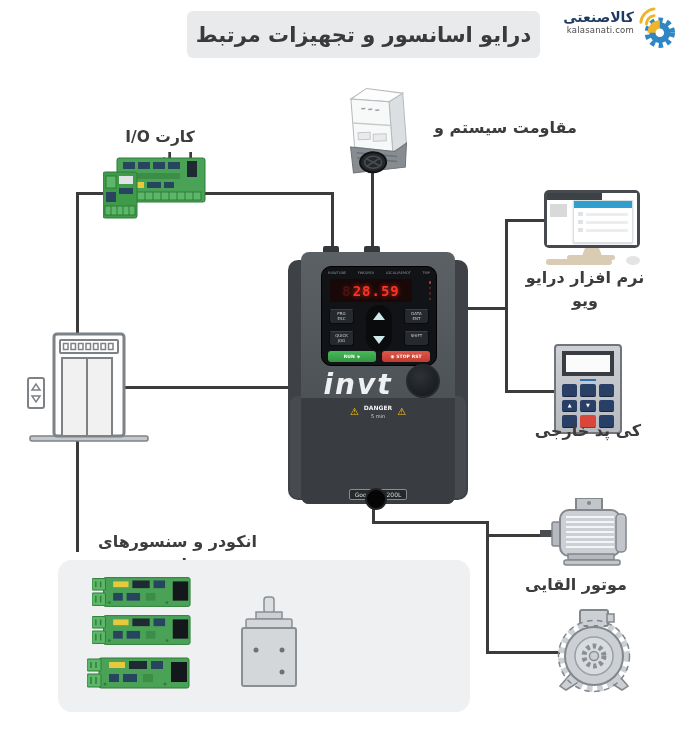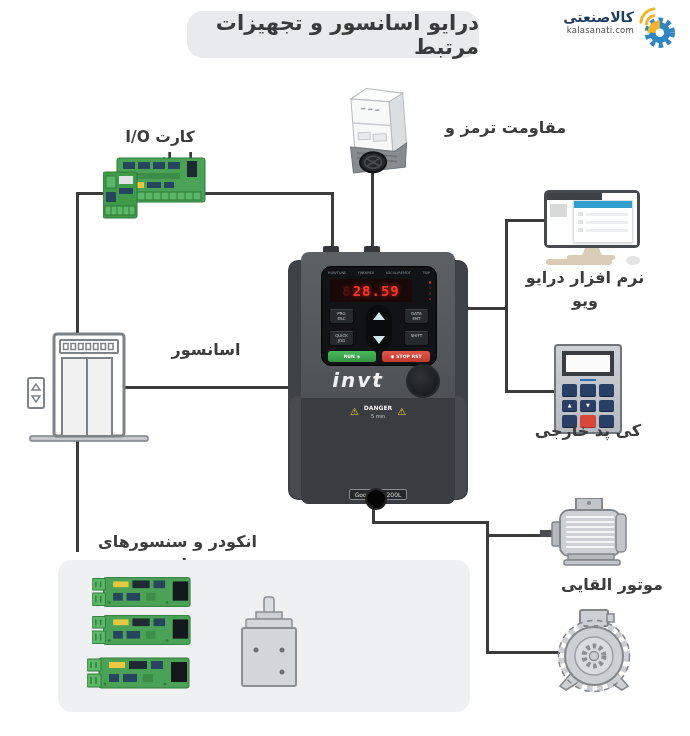--- a/index.html
+++ b/index.html
@@ -4,22 +4,22 @@
 <style>
   html,body{margin:0;padding:0;background:#fff;}
   #canvas{position:relative;width:690px;height:736px;background:#ffffff;overflow:hidden;
           font-family:"DejaVu Sans", sans-serif;}
   
   .line{position:absolute;background:#3b3b3b;z-index:1;}
   
   .lbl{position:absolute;z-index:2;color:#3c3c3c;font-weight:bold;font-size:16px;
        line-height:1.45;text-align:center;direction:rtl;}
   
-  #title-pill{position:absolute;left:187px;top:11px;width:292px;height:47px;background:#e9eaeb;
-      border-radius:16px;display:flex;align-items:center;justify-content:center;z-index:2;}
+  #title-pill{position:absolute;left:187px;top:11px;width:353px;height:47px;background:#e9eaeb;
+      border-radius:6px;display:flex;align-items:center;justify-content:center;z-index:2;}
   #title-pill .t{font-size:21px;font-weight:800;color:#3a3a3a;direction:rtl;}
   #logo{position:absolute;right:4px;top:4px;width:130px;height:44px;z-index:2;}
   #logo .txt{position:absolute;left:0;top:6px;width:78px;text-align:right;}
   #logo .brand{font-size:14px;font-weight:bold;color:#1d3a5f;direction:rtl;line-height:1.1;}
   #logo .domain{font-size:8.5px;color:#4a4a4a;letter-spacing:.2px;}
   #logo svg{position:absolute;left:81px;top:2px;}
   
   .node{position:absolute;z-index:2;}
   .panelbox{position:absolute;left:58px;top:560px;width:412px;height:152px;background:#eff0f2;
       border-radius:14px;z-index:2;}
@@ -46,21 +46,21 @@
   #arrows{position:absolute;left:44px;top:38px;width:26px;height:46px;background:#0a0b0d;border-radius:13px;}
   #arrows .up{position:absolute;left:7px;top:7px;width:0;height:0;border-left:6px solid transparent;
       border-right:6px solid transparent;border-bottom:8px solid #cfe8ea;}
   #arrows .dn{position:absolute;left:7px;bottom:7px;width:0;height:0;border-left:6px solid transparent;
       border-right:6px solid transparent;border-top:8px solid #cfe8ea;}
   .runstop{position:absolute;top:84px;height:11px;width:48px;border-radius:3px;color:#fff;
       font-size:4.5px;font-weight:bold;display:flex;align-items:center;justify-content:center;gap:2px;}
   #runbtn{left:6px;background:linear-gradient(180deg,#46bb57,#349343);}
   #stopbtn{left:60px;background:linear-gradient(180deg,#e0564a,#c03a2e);}
   #invt-logo{position:absolute;left:25px;top:122px;width:90px;text-align:center;color:#eef0f2;
-      font-size:20px;font-weight:bold;font-style:italic;letter-spacing:2px;}
+      font-size:28px;font-weight:bold;font-style:italic;letter-spacing:2px;}
   #knob{position:absolute;left:118px;top:118px;width:30px;height:30px;border-radius:50%;
       background:radial-gradient(circle at 40% 35%,#2e3236,#141618);border:2px solid #26292d;}
   #danger{position:absolute;left:13px;top:158px;width:154px;display:flex;align-items:center;justify-content:center;gap:5px;}
   #danger .tri{color:#f5c21b;font-size:10px;}
   #danger .wtxt{text-align:center;color:#f2f2f2;font-size:6px;font-weight:bold;line-height:1.3;}
   #danger .wsub{font-size:5px;color:#cfd3d6;font-weight:normal;}
   #model{position:absolute;left:0;top:236px;width:180px;text-align:center;}
   #model span{display:inline-block;border:1px solid #878c91;background:#26292c;color:#d5d8da;
       font-size:6px;padding:1px 5px;border-radius:2px;}
   #gland{position:absolute;left:77px;top:242px;width:18px;height:18px;border-radius:50%;background:#050505;border:2px solid #222;}
@@ -184,21 +184,21 @@
       <rect x="20" y="48" width="12" height="7" fill="#e8eaec" stroke="#c5c8cb"></rect>
       <rect x="35" y="50" width="13" height="7" fill="#e8eaec" stroke="#c5c8cb"></rect>
       <polygon points="12,62 56,68 68,60 66,84 14,88" fill="#878c91" stroke="#6d7277"></polygon>
       <path d="M18,68 l40,5 M18,73 l40,5" stroke="#6d7277" stroke-width="1.5"></path>
       <ellipse cx="34" cy="78" rx="13" ry="10" fill="#26292c" stroke="#101214" stroke-width="2"></ellipse>
       <ellipse cx="34" cy="78" rx="8.5" ry="6" fill="none" stroke="#4a4e52" stroke-width="1.5"></ellipse>
       <path d="M27,74 L41,82 M41,74 L27,82" stroke="#4a4e52" stroke-width="1.5"></path>
     </g>
   </svg>
   <div class="lbl" style="left:428px;top:116px;width:155px">
-    <div>مقاومت ترمز و</div>
+    <div>مقاومت سیستم و</div>
   </div>
 
   <div id="drive">
     <div class="tab" style="left:35px"></div>
     <div class="tab" style="left:76px"></div>
     <div class="wings"></div>
     <div class="heat"></div>
     <div class="body"></div>
     <div class="lower"></div>
 
@@ -324,21 +324,20 @@
         <rect x="77" y="13.5" width="4.5" height="6"></rect>
       <rect x="84.5" y="13.5" width="4.5" height="6"></rect>
     </g>
     <rect x="38" y="28" width="25" height="78" fill="#f1f1f2" stroke="#7d8287" stroke-width="2"></rect>
     <rect x="63" y="28" width="25" height="78" fill="#f1f1f2" stroke="#7d8287" stroke-width="2"></rect>
     <rect x="4" y="48" width="16" height="30" rx="2" fill="#ffffff" stroke="#7d8287" stroke-width="2"></rect>
     <polygon points="12,54 8,60 16,60" fill="none" stroke="#7d8287" stroke-width="1.5"></polygon>
     <polygon points="8,66 16,66 12,72" fill="none" stroke="#7d8287" stroke-width="1.5"></polygon>
   </svg>
   <div class="lbl" style="left:150px;top:338px;width:112px">
-    <div>اسانسور</div>
   </div>
 
   <div class="lbl" style="left:90px;top:530px;width:175px">انکودر و سنسورهای ان</div>
   <div class="panelbox">
     <svg class="abs" style="left:34px;top:15px" width="100" height="34" viewBox="0 0 104 34">
         <use href="#pcb-sym"></use>
       </svg>
     <svg class="abs" style="left:34px;top:53px" width="100" height="34" viewBox="0 0 104 34">
         <use href="#pcb-sym"></use>
       </svg>
@@ -360,21 +359,21 @@
     <rect x="36" y="0" width="26" height="14" fill="#c2c6ca" stroke="#82878c" stroke-width="2"></rect>
     <circle cx="49" cy="5" r="2" fill="#82878c"></circle>
     <rect x="0" y="32" width="14" height="7" fill="#4a4e52"></rect>
     <rect x="12" y="24" width="10" height="24" rx="2" fill="#b6babf" stroke="#82878c" stroke-width="1.5"></rect>
     <rect x="20" y="12" width="60" height="46" rx="9" fill="#ccd0d4" stroke="#82878c" stroke-width="2"></rect>
     <path d="M26,19 h48 M26,24 h48 M26,29 h48 M26,34 h48 M26,39 h48 M26,44 h48 M26,49 h48" stroke="#f4f5f6" stroke-width="2"></path>
     <rect x="76" y="16" width="10" height="38" rx="4" fill="#c2c6ca" stroke="#82878c" stroke-width="1.5"></rect>
     <rect x="28" y="56" width="46" height="6" fill="#b6babf" stroke="#82878c" stroke-width="1.5"></rect>
     <rect x="24" y="62" width="56" height="5" rx="2" fill="#c2c6ca" stroke="#82878c" stroke-width="1.5"></rect>
   </svg>
-  <div class="lbl" style="left:550px;top:573px;width:124px">موتور القایی</div>
+  <div class="lbl" style="left:514px;top:573px;width:124px">موتور القایی</div>
 
   <svg class="node" style="left:548px;top:608px" width="92" height="86" viewBox="0 0 92 86">
     <rect x="32" y="2" width="28" height="16" rx="2" fill="#ccd0d4" stroke="#82878c" stroke-width="2"></rect>
     <rect x="59" y="6" width="7" height="8" fill="#ccd0d4" stroke="#82878c" stroke-width="1.5"></rect>
     <path d="M12,78 L26,62 L34,72 L18,82 Z" fill="#ccd0d4" stroke="#82878c" stroke-width="1.5"></path>
     <path d="M80,78 L66,62 L58,72 L74,82 Z" fill="#ccd0d4" stroke="#82878c" stroke-width="1.5"></path>
     <circle cx="46" cy="48" r="31" fill="none" stroke="#ccd0d4" stroke-width="10" stroke-dasharray="5.5 4.5"></circle>
     <circle cx="46" cy="48" r="35.5" fill="none" stroke="#82878c" stroke-width="1.5" stroke-dasharray="5.5 4.5"></circle>
     <circle cx="46" cy="48" r="29" fill="#ccd0d4" stroke="#82878c" stroke-width="2"></circle>
     <circle cx="46" cy="48" r="19" fill="#d9dcdf" stroke="#9aa0a5" stroke-width="1.5"></circle>

